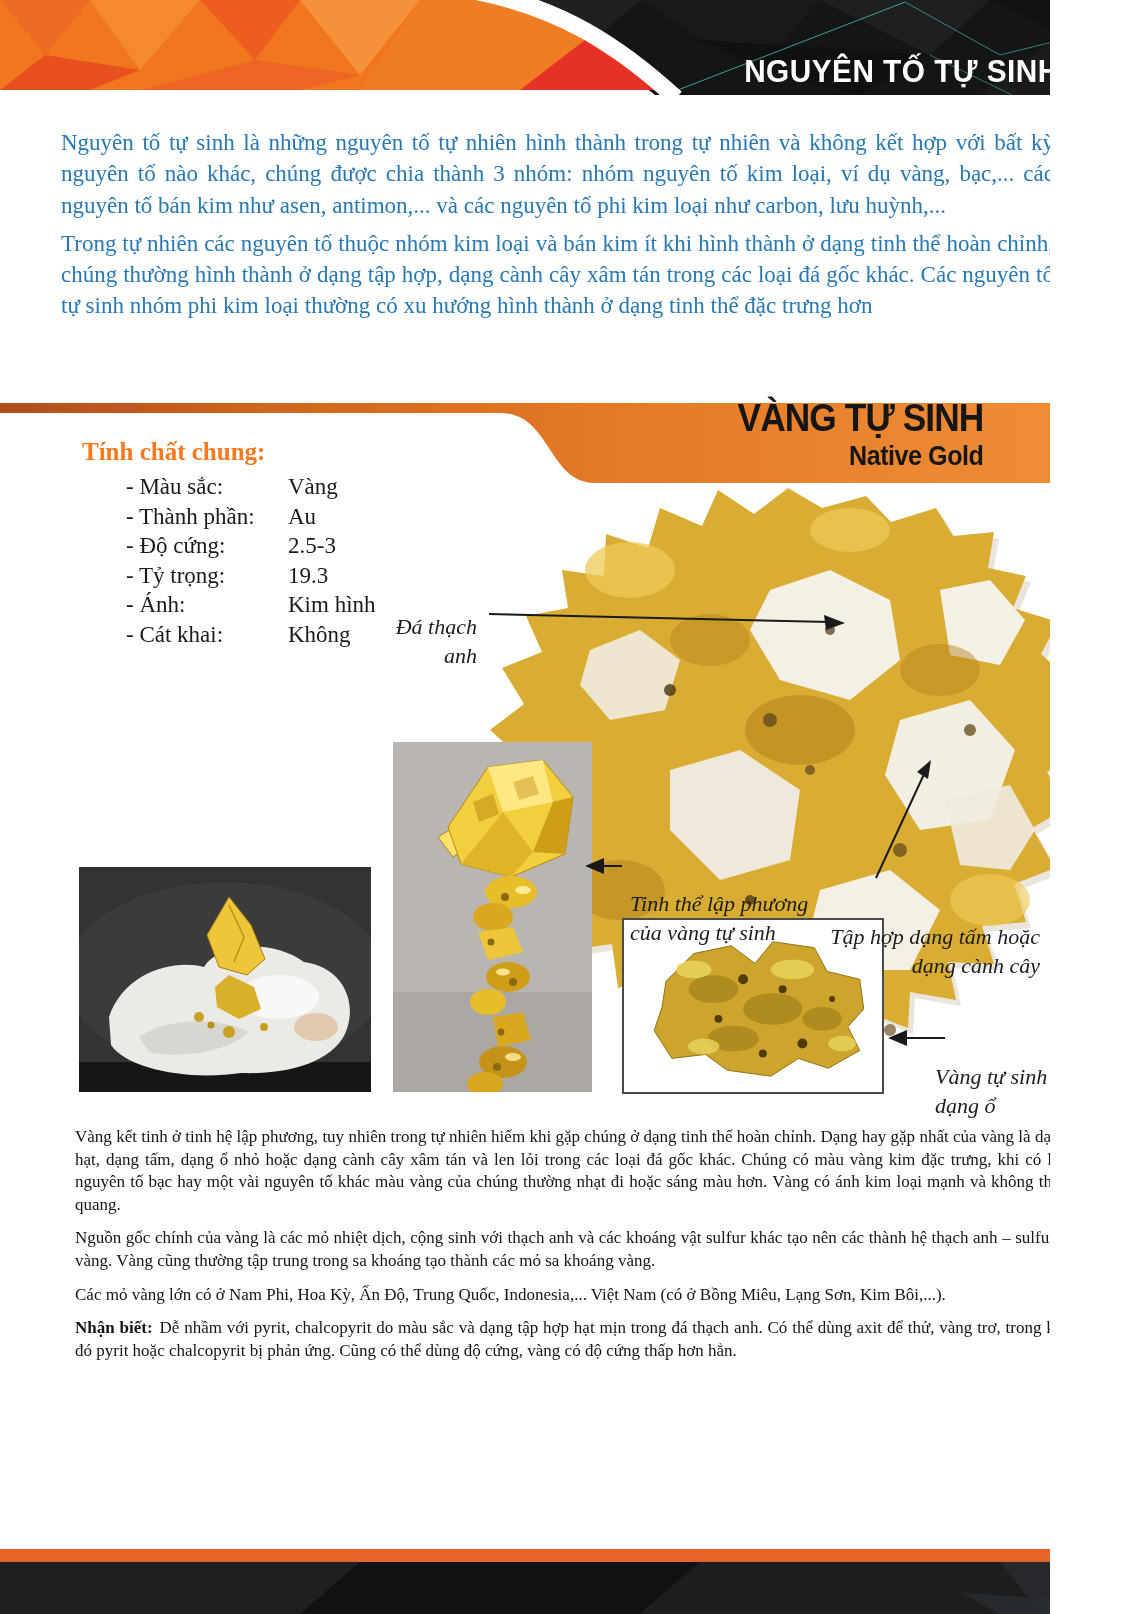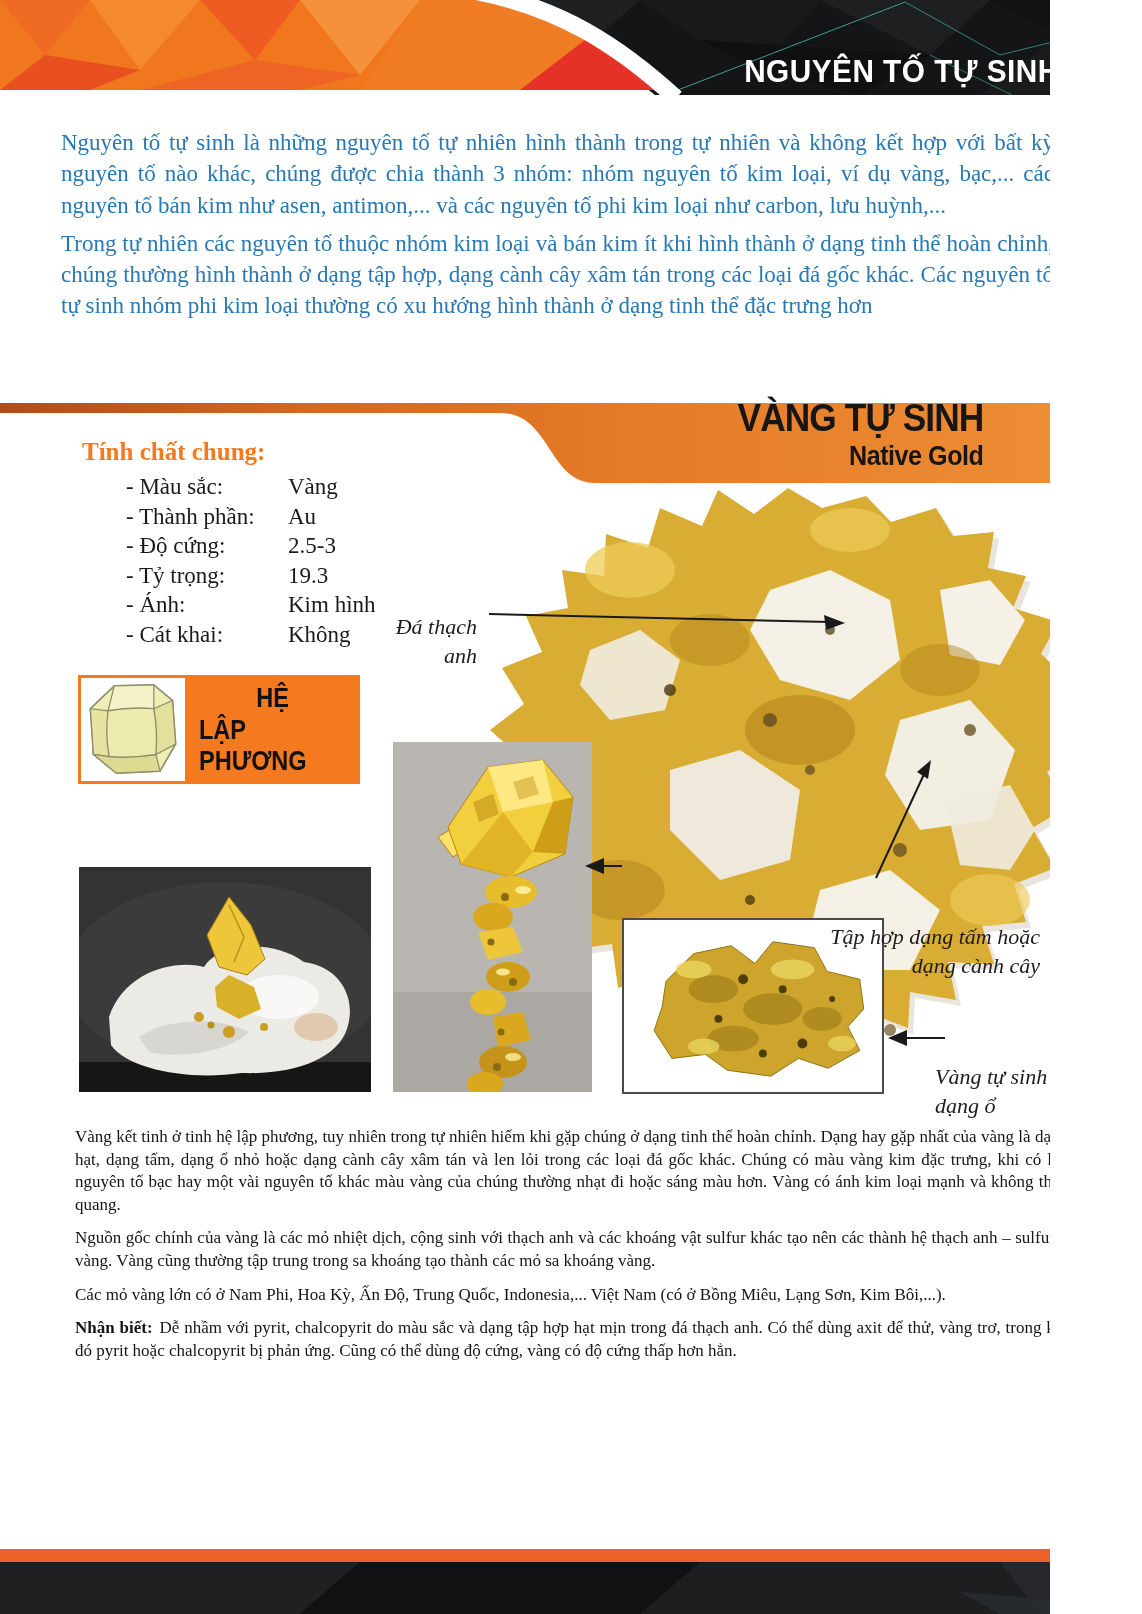--- a/index.html
+++ b/index.html
@@ -117,36 +117,20 @@
     <div class="row">
       <span class="lab">- Ánh:</span>
       <span>Kim hình</span>
     </div>
     <div class="row">
       <span class="lab">- Cát khai:</span>
       <span>Không</span>
     </div>
   </div>
 
-  <div class="abs crysbox">
-    <div class="white">
-      <svg width="104" height="103" viewBox="0 0 100 96">
-        <path d="M32,6 L70,5 L88,20 L91,62 L76,88 L34,90 L12,72 L9,28 Z" fill="#eeedb4" stroke="#8e8e6e" stroke-width="1.6" stroke-linejoin="round"></path>
-        <path d="M32,6 L70,5 L70,28 L26,30 Z" fill="#f4f3c8" stroke="#8e8e6e" stroke-width="1.2"></path>
-        <path d="M70,28 L88,20 L91,62 L72,72 Z" fill="#e2e09a" stroke="#8e8e6e" stroke-width="1.2"></path>
-        <path d="M26,30 L9,28 L12,72 L27,74 Z" fill="#e6e4a0" stroke="#8e8e6e" stroke-width="1.2"></path>
-        <path d="M27,74 L12,72 L34,90 L76,88 L72,72 Z" fill="#dddb92" stroke="#8e8e6e" stroke-width="1.2"></path>
-        <path d="M26,30 Q48,26 70,28 Q74,50 72,72 Q48,76 27,74 Q23,52 26,30 Z" fill="#ecebae" stroke="#8e8e6e" stroke-width="1.3"></path>
-      </svg>
-    </div>
-    <div class="txt">
-      <span>HỆ</span>
-      <span>LẬP PHƯƠNG</span>
-    </div>
-  </div>
 
   <div class="abs photo" style="left:470px;top:470px;width:620px;height:600px;">
     <svg width="620" height="600" viewBox="0 0 620 600">
       <path d="M318,18 L352,38 L396,26 L421,52 L466,38 L483,66 L524,62 L518,98 L556,106 L543,138 L588,152 L571,184 L604,214 L580,244 L608,278 L577,302 L596,338 L562,358 L585,398 L544,414 L556,452 L512,456 L524,494 L478,492 L486,530 L440,522 L438,558 L396,542 L382,578 L344,554 L318,588 L290,550 L252,572 L238,532 L196,550 L186,506 L148,518 L142,474 L100,480 L106,438 L66,432 L80,394 L38,378 L62,344 L24,320 L52,288 L20,260 L54,234 L32,198 L72,182 L56,146 L98,138 L92,100 L134,106 L136,64 L178,78 L190,38 L232,56 L248,20 L284,44 Z" fill="#e9e5dc" transform="translate(5,6)"></path>
       <path d="M318,18 L352,38 L396,26 L421,52 L466,38 L483,66 L524,62 L518,98 L556,106 L543,138 L588,152 L571,184 L604,214 L580,244 L608,278 L577,302 L596,338 L562,358 L585,398 L544,414 L556,452 L512,456 L524,494 L478,492 L486,530 L440,522 L438,558 L396,542 L382,578 L344,554 L318,588 L290,550 L252,572 L238,532 L196,550 L186,506 L148,518 L142,474 L100,480 L106,438 L66,432 L80,394 L38,378 L62,344 L24,320 L52,288 L20,260 L54,234 L32,198 L72,182 L56,146 L98,138 L92,100 L134,106 L136,64 L178,78 L190,38 L232,56 L248,20 L284,44 Z" fill="#d9ad33"></path>
       <path d="M300,120 L360,100 L420,130 L430,190 L380,230 L310,210 L280,160 Z" fill="#f5f0e6"></path>
       <path d="M430,250 L500,230 L545,280 L520,350 L450,360 L415,305 Z" fill="#f3eee2"></path>
       <path d="M200,300 L270,280 L330,320 L320,390 L250,410 L200,360 Z" fill="#efe9dc"></path>
       <path d="M350,420 L420,400 L470,440 L440,500 L370,500 L340,460 Z" fill="#f5f0e6"></path>
       <path d="M120,180 L170,160 L210,190 L195,240 L140,250 L110,215 Z" fill="#f1ece0" opacity="0.9"></path>
@@ -235,20 +219,21 @@
       <circle cx="140" cy="135" r="4" fill="#4f3d08"></circle>
       <circle cx="210" cy="80" r="3" fill="#4f3d08"></circle>
       <ellipse cx="70" cy="50" rx="18" ry="9" fill="#e9d35e" opacity="0.85"></ellipse>
       <ellipse cx="170" cy="50" rx="22" ry="10" fill="#e9d35e" opacity="0.85"></ellipse>
       <ellipse cx="220" cy="125" rx="14" ry="8" fill="#e9d35e" opacity="0.8"></ellipse>
       <ellipse cx="80" cy="128" rx="16" ry="8" fill="#e9d35e" opacity="0.8"></ellipse>
     </svg>
   </div>
 
   <div class="abs figlab lab-quartz">Đá thạch anh</div>
+  <div class="abs figlab lab-cubic">Tinh thể lập phương của vàng tự sinh</div>
   <div class="abs figlab lab-agg">Tập hợp dạng tấm hoặc dạng cành cây</div>
   <div class="abs figlab lab-nugget">Vàng tự sinh dạng ổ</div>
 
   <svg class="abs overlay" style="left:0;top:440px;" width="1142" height="660" viewBox="0 440 1142 660">
     <path d="M489,614 L830,622" stroke="#1a1a1a" stroke-width="2" fill="none"></path>
     <polygon points="845,623 824,615 826,630" fill="#1a1a1a"></polygon>
     <path d="M622,866 L597,866" stroke="#1a1a1a" stroke-width="2" fill="none"></path>
     <polygon points="585,866 604,858 604,874" fill="#1a1a1a"></polygon>
     <path d="M876,878 L925,772" stroke="#1a1a1a" stroke-width="2" fill="none"></path>
     <polygon points="931,760 917,772 928,779" fill="#1a1a1a"></polygon>

